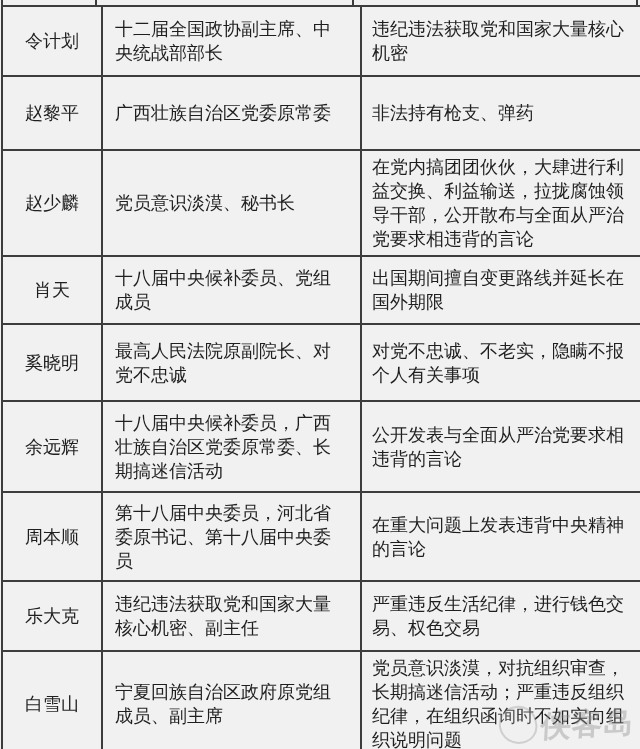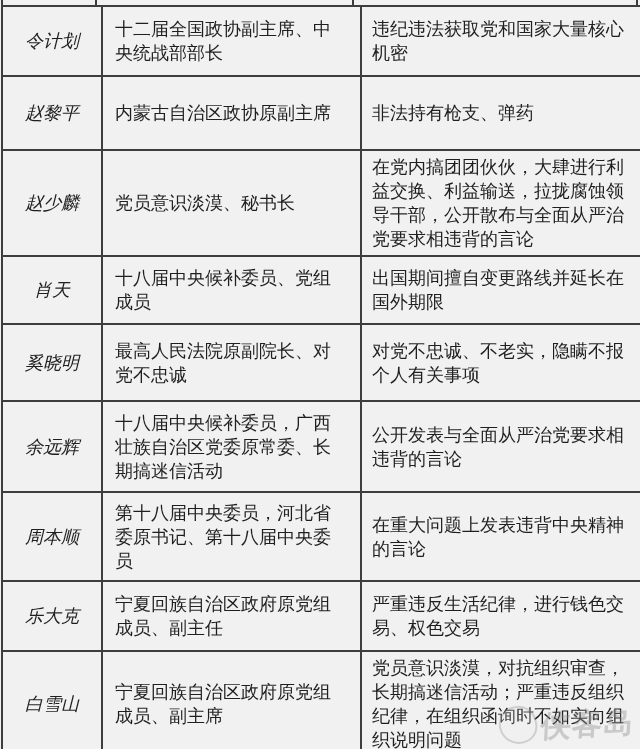--- a/index.html
+++ b/index.html
@@ -43,21 +43,20 @@
     color: #1f1f1f;
     font-size: 18px;
     line-height: 24px;
     background: #f2f1f1;
     letter-spacing: 0;
   }
   td.name-col {
     width: 94px;
     text-align: center;
     padding: 0 2px;
-    font-style: italic;
   }
   td.position-col {
     width: 230px;
     padding: 4px 15px 4px 12px;
   }
   td.violation-col {
     width: 257px;
     padding: 4px 20px 4px 10px;
   }
   tr.r1 { height: 70px; }
@@ -109,21 +108,21 @@
 
   <table class="main">
     <tbody>
       <tr class="r1">
         <td class="name-col">令计划</td>
         <td class="position-col">十二届全国政协副主席、中央统战部部长</td>
         <td class="violation-col">违纪违法获取党和国家大量核心机密</td>
       </tr>
       <tr class="r2">
         <td class="name-col">赵黎平</td>
-        <td class="position-col">内蒙古自治区政协原副主席</td>
+        <td class="position-col">广西壮族自治区党委原常委</td>
         <td class="violation-col">非法持有枪支、弹药</td>
       </tr>
       <tr class="r3">
         <td class="name-col">赵少麟</td>
         <td class="position-col">党员意识淡漠、秘书长</td>
         <td class="violation-col">在党内搞团团伙伙，大肆进行利益交换、利益输送，拉拢腐蚀领导干部，公开散布与全面从严治党要求相违背的言论</td>
       </tr>
       <tr class="r4">
         <td class="name-col">肖天</td>
         <td class="position-col">十八届中央候补委员、党组成员</td>
@@ -139,21 +138,21 @@
         <td class="position-col">十八届中央候补委员，广西壮族自治区党委原常委、长期搞迷信活动</td>
         <td class="violation-col">公开发表与全面从严治党要求相违背的言论</td>
       </tr>
       <tr class="r7">
         <td class="name-col">周本顺</td>
         <td class="position-col">第十八届中央委员，河北省委原书记、第十八届中央委员</td>
         <td class="violation-col">在重大问题上发表违背中央精神的言论</td>
       </tr>
       <tr class="r8">
         <td class="name-col">乐大克</td>
-        <td class="position-col">宁夏回族自治区政府原党组成员、副主任</td>
+        <td class="position-col">违纪违法获取党和国家大量核心机密、副主任</td>
         <td class="violation-col">严重违反生活纪律，进行钱色交易、权色交易</td>
       </tr>
       <tr class="r9">
         <td class="name-col">白雪山</td>
         <td class="position-col">宁夏回族自治区政府原党组成员、副主席</td>
         <td class="violation-col">党员意识淡漠，对抗组织审查，长期搞迷信活动；严重违反组织纪律，在组织函询时不如实向组织说明问题</td>
       </tr>
     </tbody>
   </table>
 

